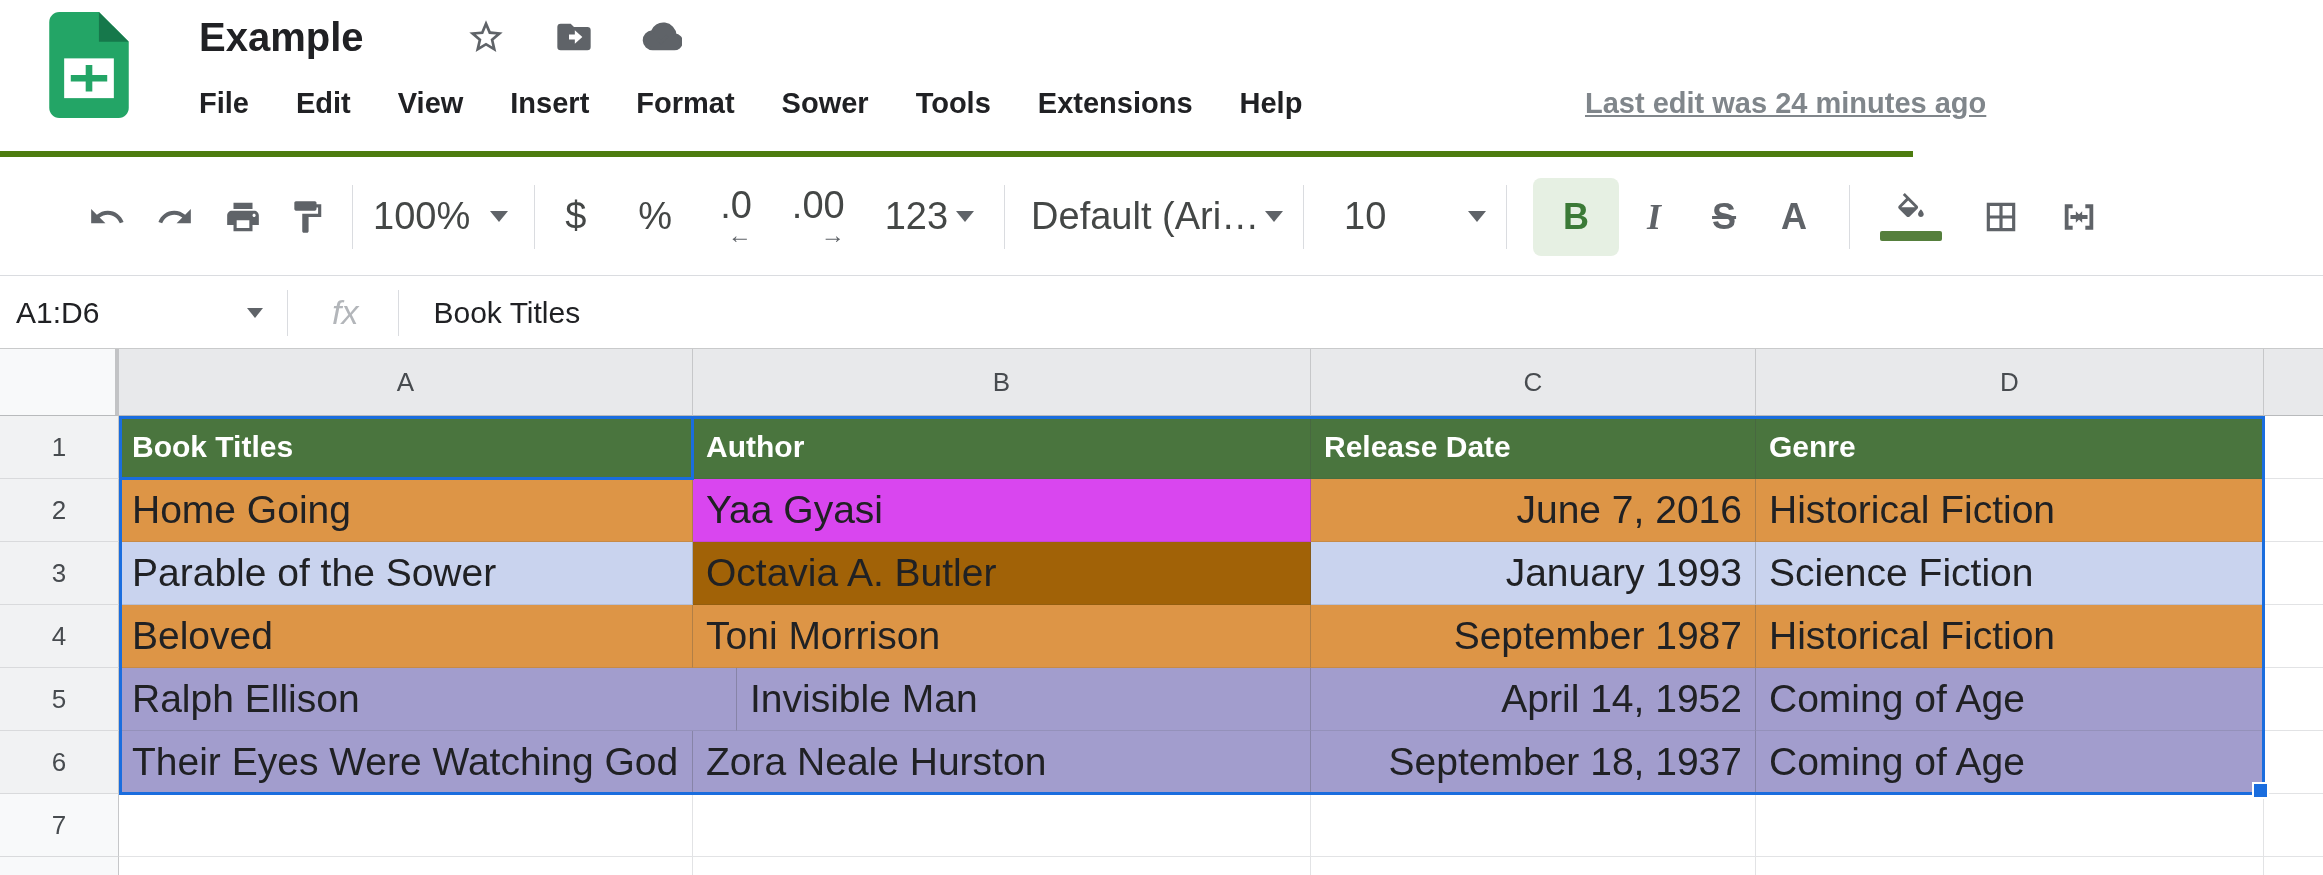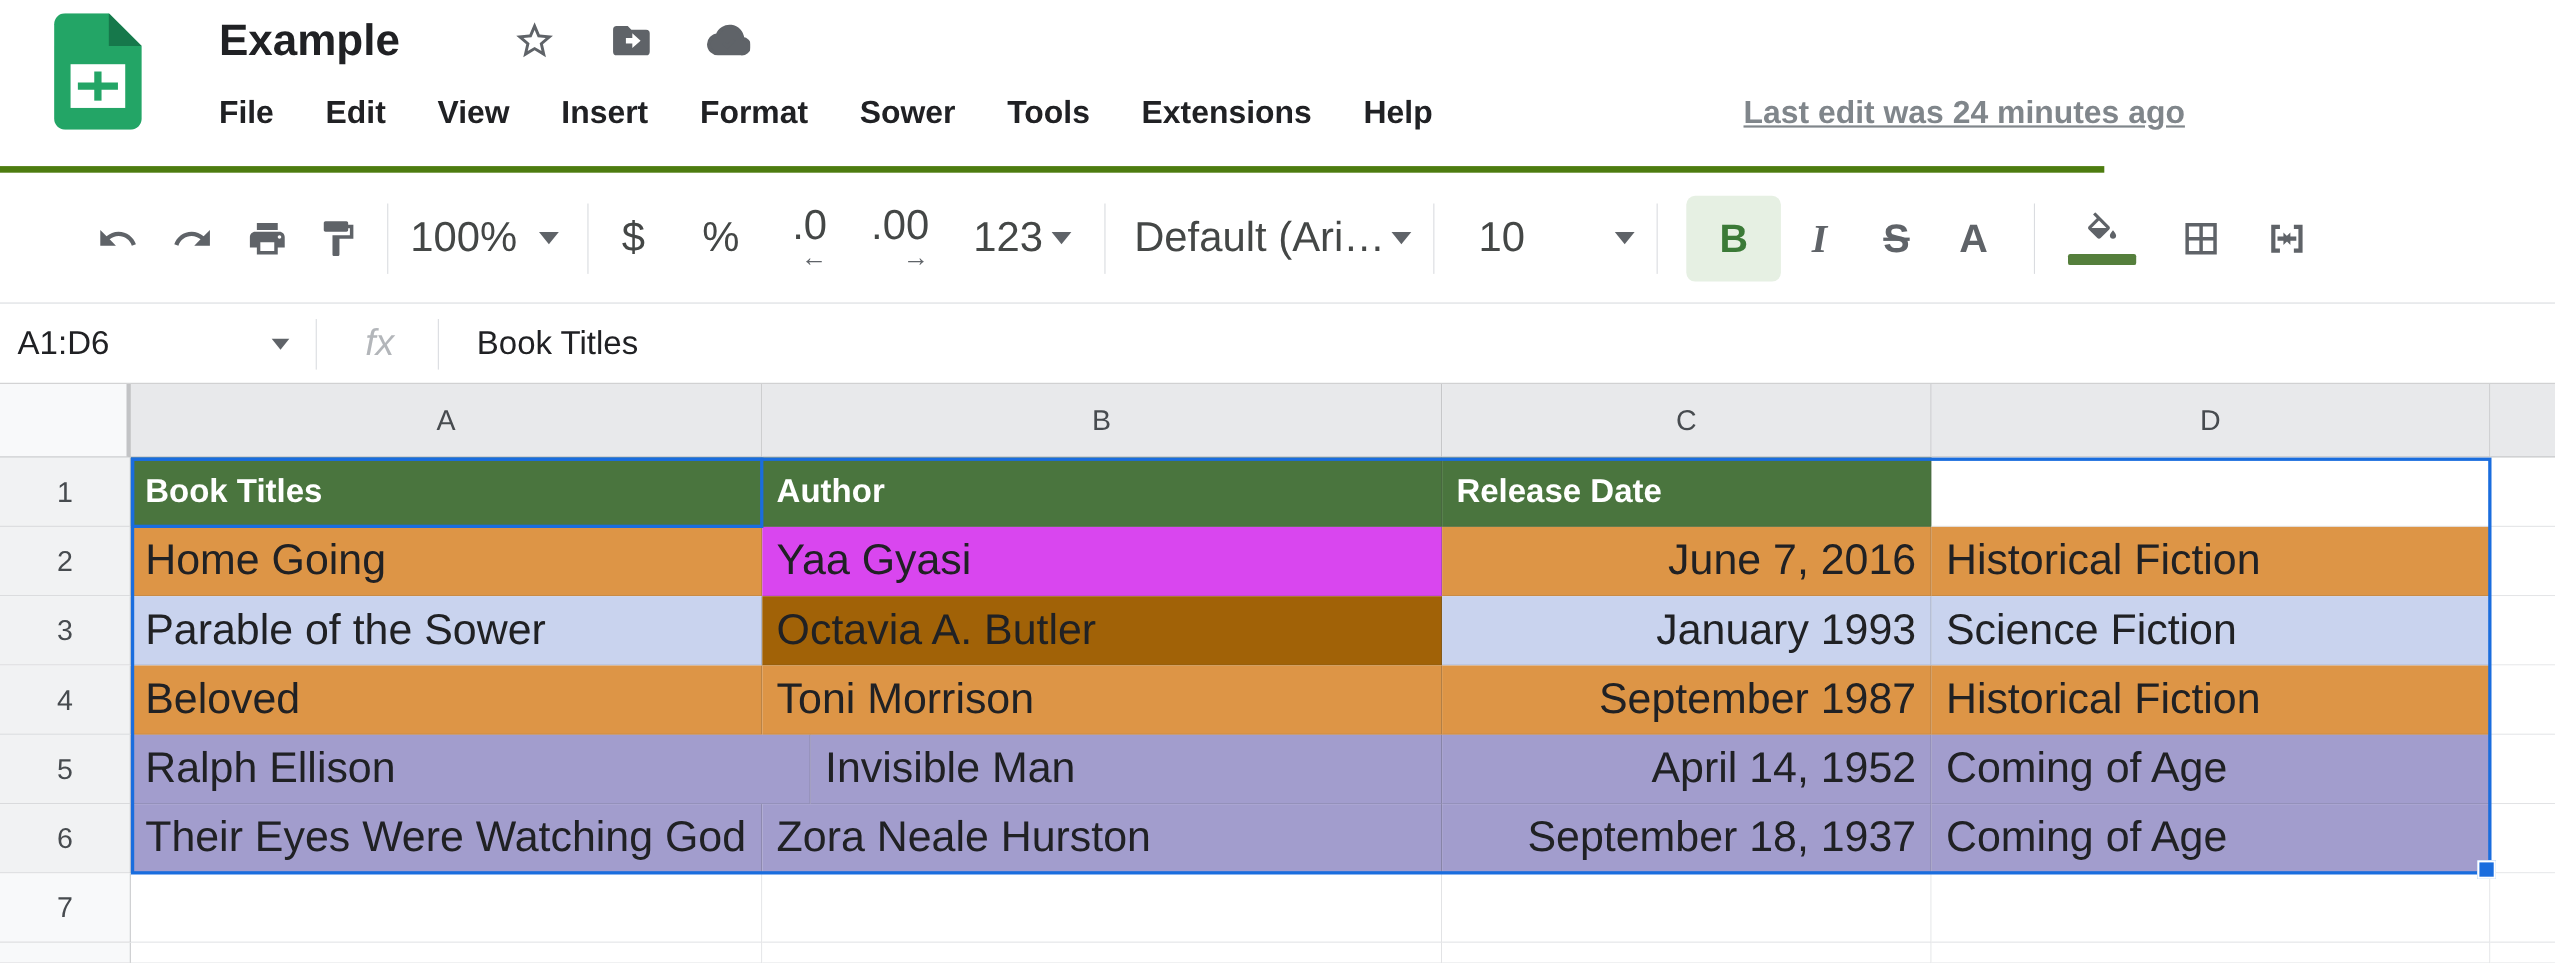--- a/index.html
+++ b/index.html
@@ -244,20 +244,21 @@
     <div class="colhead cC">C</div>
     <div class="colhead cD">D</div>
     <div class="colfill"></div>
   </div>
 
   <div class="srow hdr">
     <div class="rowhead">1</div>
     <div class="cell cA" style="background-color: rgb(74, 117, 62);">Book Titles</div>
     <div class="cell cB" style="background-color: rgb(74, 117, 62);">Author</div>
     <div class="cell cC" style="background-color: rgb(74, 117, 62);">Release Date</div>
+    <div class="cell cD" style="background-color: rgb(74, 117, 62);">Genre</div>
     <div class="efill"></div>
   </div>
 
   <div class="srow">
     <div class="rowhead">2</div>
     <div class="cell cA" style="background-color: rgb(221, 149, 70);">Home Going</div>
     <div class="cell cB" style="background-color: #d946ef;">Yaa Gyasi</div>
     <div class="cell cC right" style="background-color: rgb(221, 149, 70);">June 7, 2016</div>
     <div class="cell cD" style="background-color: rgb(221, 149, 70);">Historical Fiction</div>
     <div class="efill"></div>

